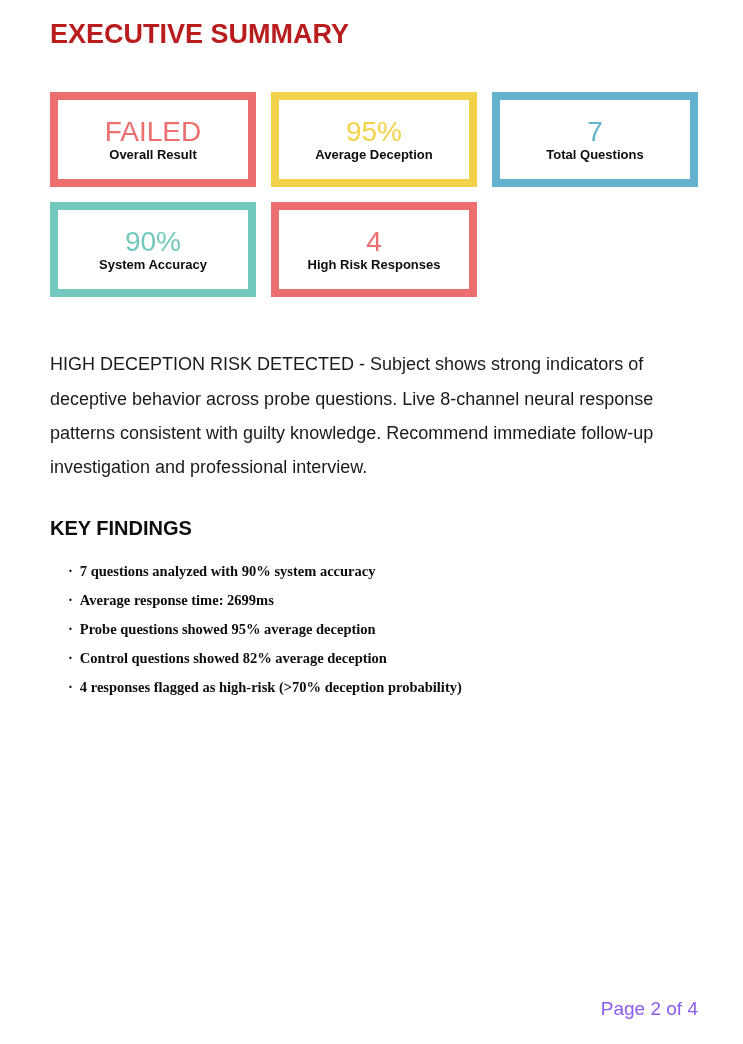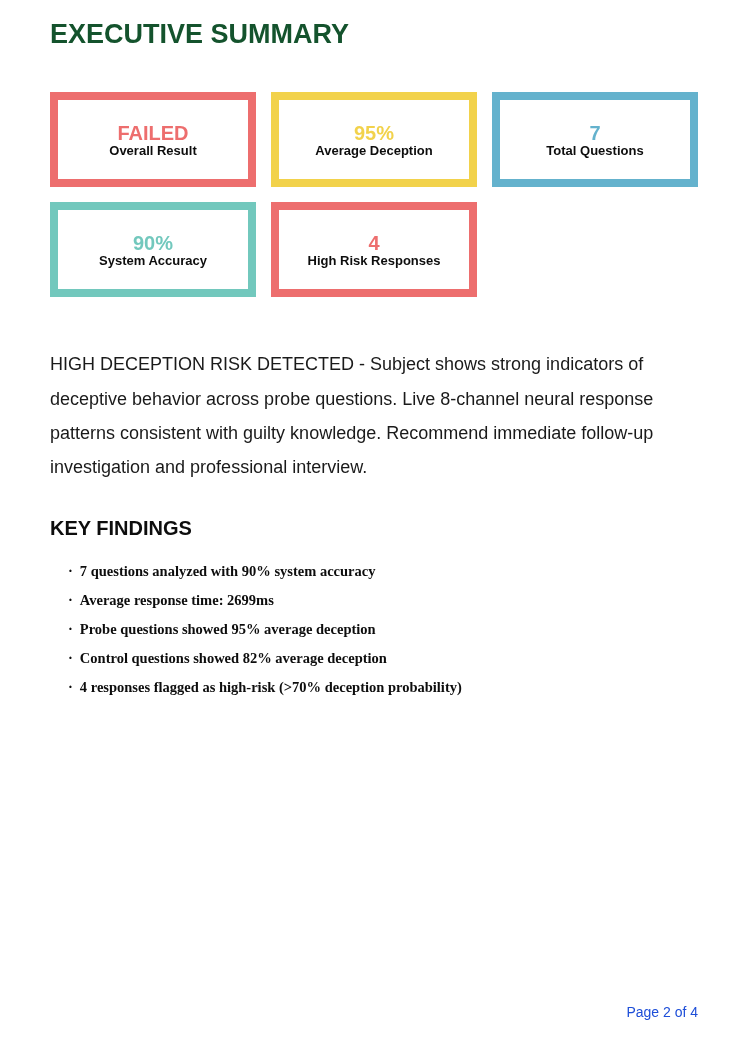--- a/index.html
+++ b/index.html
@@ -16,21 +16,21 @@
     color: #111111;
     overflow: hidden;
     box-sizing: border-box;
     padding: 18px 45px 0 50px;
   }
   .page-title {
     margin: 0;
     font-size: 27px;
     font-weight: bold;
     letter-spacing: 0px;
-    color: #14532d;
+    color: #b91c1c;
     line-height: 1.2;
   }
   .cards {
     margin-top: 42px;
     display: grid;
     grid-template-columns: repeat(3, 1fr);
     column-gap: 15px;
     row-gap: 15px;
   }
   .card {
@@ -38,22 +38,22 @@
     height: 95px;
     background: #ffffff;
     border: 8px solid var(--accent, #cccccc);
     display: flex;
     flex-direction: column;
     align-items: center;
     justify-content: center;
     text-align: center;
   }
   .card-value {
-    font-size: 20px;
-    font-weight: bold;
+    font-size: 28px;
+    font-weight: normal;
     color: var(--accent, #333333);
     line-height: 1.1;
   }
   .card-label {
     font-size: 13px;
     font-weight: bold;
     color: #0d0d0d;
     line-height: 1.1;
   }
   .section-heading {
@@ -90,22 +90,22 @@
     font-family: Liberation Serif, serif;
   }
   .bullet {
     font-weight: bold;
     margin-right: 7px;
   }
   .page-footer {
     position: absolute;
     right: 45px;
     bottom: 24px;
-    font-size: 14px;
-    color: #1d4ed8;
+    font-size: 19px;
+    color: #8b5cf6;
     font-weight: normal;
   }
 </style>
 </head>
 <body>
 
 <div class="page">
 
   <h1 class="page-title">EXECUTIVE SUMMARY</h1>
 

